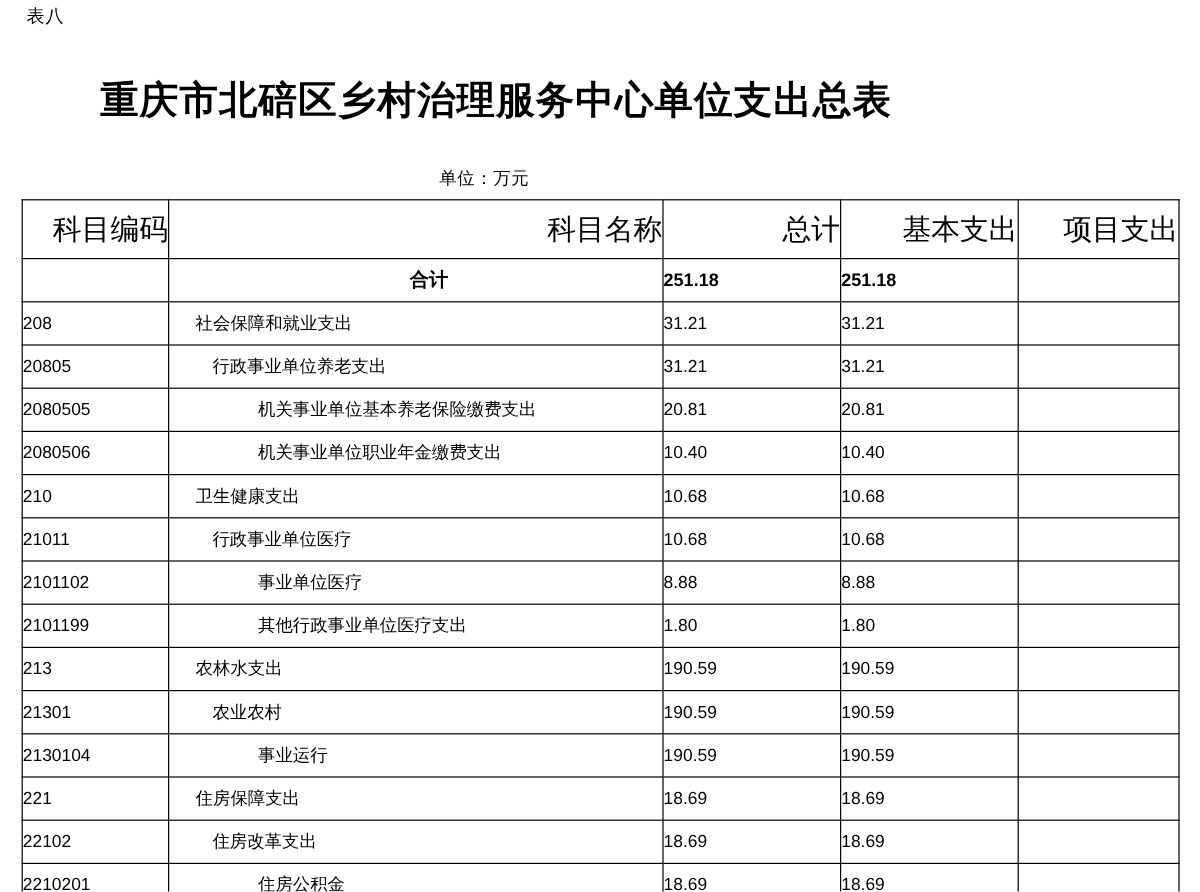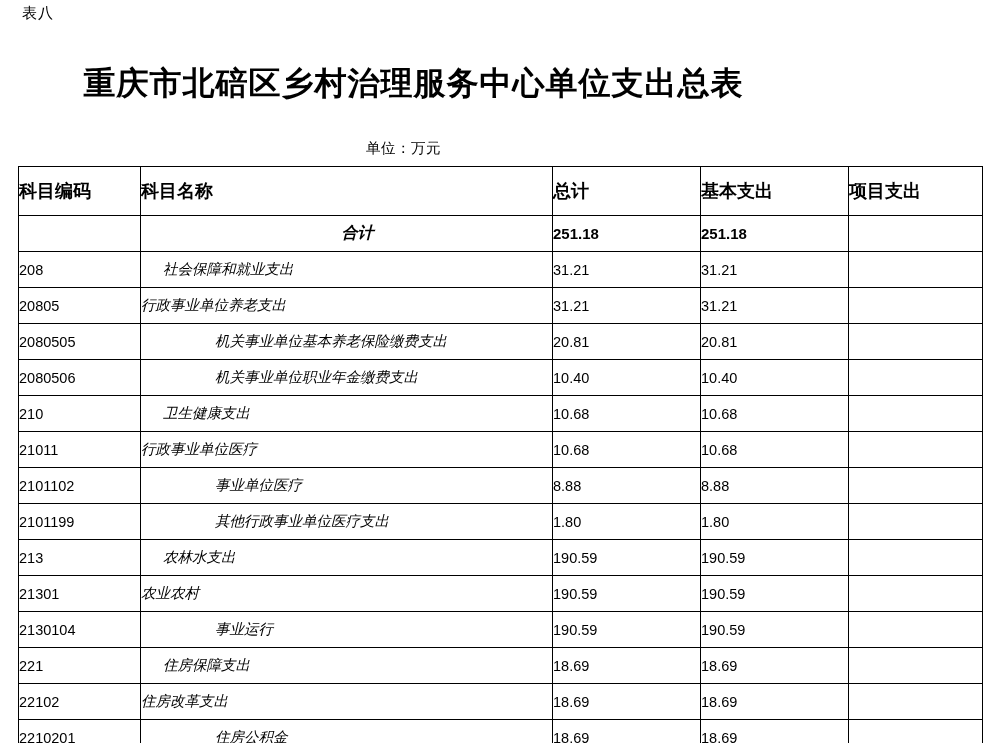--- a/index.html
+++ b/index.html
@@ -56,40 +56,39 @@
   table.budget th,
   table.budget td {
     border: 1px solid #000000;
     font-size: 14.5px;
     padding: 0;
     height: 35px;
     vertical-align: middle;
   }
   table.budget thead th {
     height: 48px;
-    font-size: 18px;
-    font-weight: bold;
-    text-align: left;
+    font-size: 24px;
+    font-weight: normal;
+    text-align: right;
     font-family: "Liberation Sans", "DejaVu Sans", sans-serif;
   }
   col.c-code { width: 122px; }
   col.c-name { width: 412px; }
   col.c-total { width: 148px; }
   col.c-basic { width: 148px; }
   col.c-proj  { width: 134px; }
 
   td.code {
     text-align: left;
     font-size: 14px;
     font-family: Liberation Sans, sans-serif;
   }
   td.name {
     text-align: left;
     font-size: 15px;
-    font-style: italic;
   }
   td.num {
     text-align: left;
     padding-right: 10px;
     font-size: 15px;
     font-family: "Liberation Sans", "DejaVu Sans", sans-serif;
   }
   tr.total-row td {
     font-weight: bold;
     font-family: "Liberation Sans", "DejaVu Sans", sans-serif;
@@ -99,21 +98,21 @@
     font-size: 16px;
   }
   tr.total-row td.num {
     font-size: 15px;
   }
   
   .lvl0 { padding-left: 6px; }
   .lvl1 { padding-left: 14px; }
   .lvl2 { padding-left: 22px; }
   .name.lvl0 { padding-left: 22px; }
-  .name.lvl1 { }
+  .name.lvl1 { padding-left: 36px; }
   .name.lvl2 { padding-left: 74px; }
 </style>
 </head>
 <body>
 
 <div class="page">
 
   <div class="sheet-label">表八</div>
 
   <h1 class="doc-title">重庆市北碚区乡村治理服务中心单位支出总表</h1>

